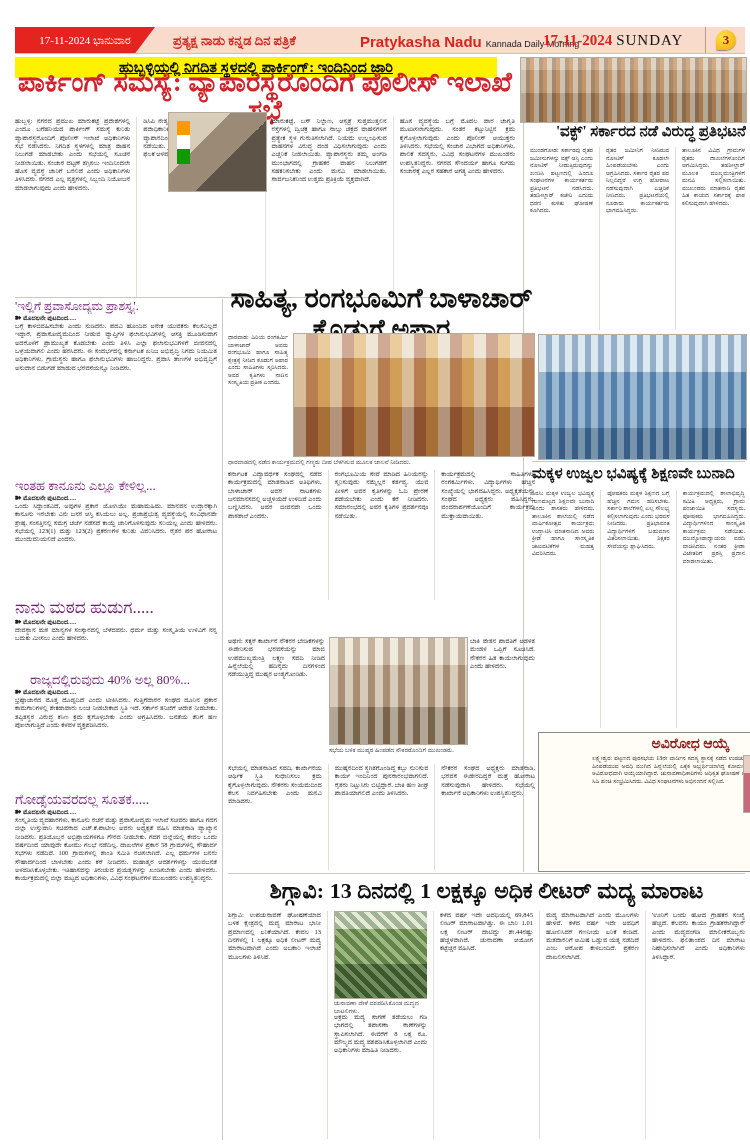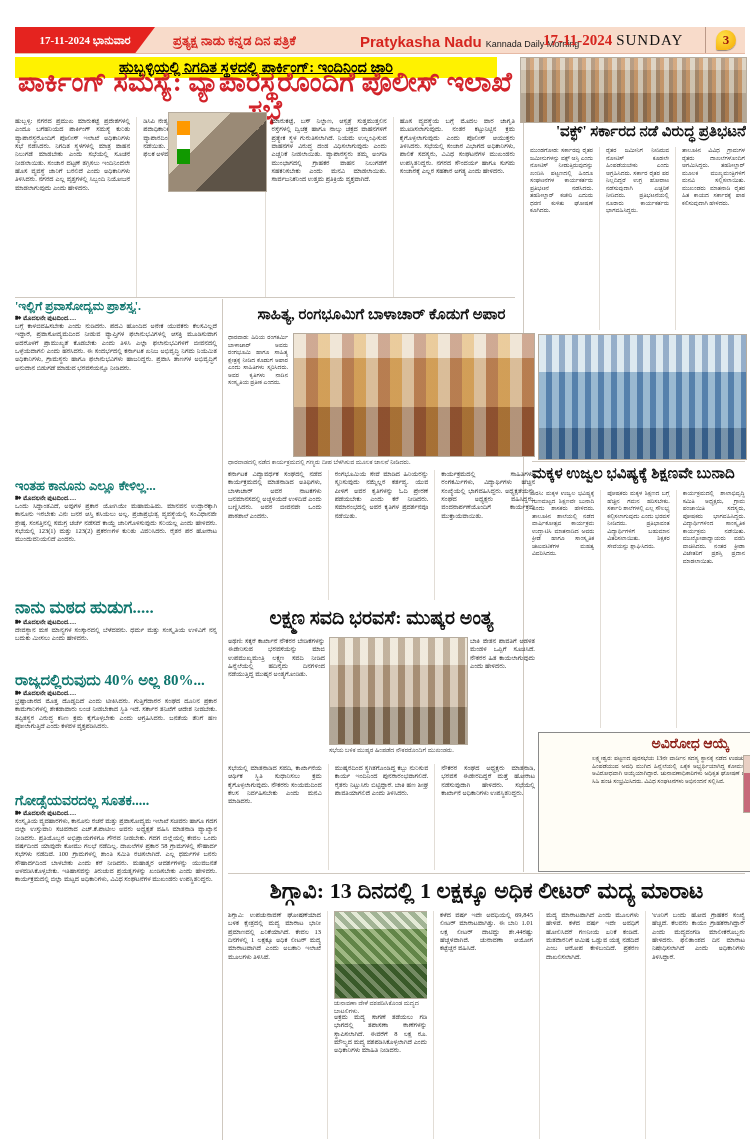--- a/index.html
+++ b/index.html
@@ -1,21 +1,21 @@
 <!DOCTYPE html>
 <html><head>
 <meta charset="utf-8">
 <style>
   html,body{margin:0;padding:0;background:#fff;}
   .page{position:relative;width:750px;height:1148px;background:#ffffff;overflow:hidden;
         font-family:"Liberation Serif",serif;}
   .abs{position:absolute;}
   
   .hdr-strip{background:#f8dbca;border-bottom:1px solid #e6b9a4;}
-  .hdr-datebox{background:#e5231f;color:#fff;font-weight:bold;font-size:11px;
+  .hdr-datebox{background:#e5231f;color:#fff;font-weight:normal;font-size:11px;
       display:flex;align-items:center;justify-content:center;
       clip-path:polygon(0 0,100% 0,86% 100%,0 100%);}
   .hdr-tagline{color:#d6251f;font-weight:bold;font-size:13px;white-space:nowrap;}
   .hdr-mast{color:#d6251f;font-weight:bold;font-size:15px;font-family:"Liberation Sans",sans-serif;white-space:nowrap;}
   .hdr-mast-sub{color:#222;font-size:9px;font-family:"Liberation Sans",sans-serif;}
   .hdr-date2{color:#d6251f;font-weight:bold;font-size:15px;}
   .hdr-day{color:#111;font-size:15px;letter-spacing:1px;}
   .hdr-pagecell{border-left:1px solid #b98;display:flex;align-items:center;justify-content:center;}
   .page-badge{width:20px;height:20px;background:radial-gradient(circle at 35% 35%,#ffe24a,#f5a800);
       border-radius:50% 50% 50% 10%;display:flex;align-items:center;justify-content:center;
@@ -27,21 +27,21 @@
       display:flex;align-items:center;justify-content:center;text-align:center;}
   .h-black{color:#101010;font-weight:bold;}
   .h-center{display:flex;align-items:center;justify-content:center;text-align:center;}
   
   .bt{font-size:6.5px;line-height:1.28;color:#1c1c1c;text-align:justify;overflow:hidden;}
   .bt-sm{font-size:6px;line-height:1.26;color:#1c1c1c;text-align:justify;overflow:hidden;}
   .caption{font-size:6.3px;color:#333;overflow:hidden;line-height:1.2;}
   .colrow{display:flex;}
   .colrow .col{flex:1;overflow:hidden;}
   .colrow .col + .col{border-left:1px solid #e2ddd6;padding-left:6px;margin-left:6px;}
-  .subhead{font-weight:bold;color:#0f766e;overflow:hidden;white-space:nowrap;}
+  .subhead{font-weight:normal;color:#701a75;overflow:hidden;white-space:nowrap;}
   .marker{font-size:6.5px;color:#222;font-weight:bold;}
   .vline{background:#cfc8bf;width:1px;}
   .hline{background:#cfc8bf;height:1px;}
   
   .photo{overflow:hidden;border:1px solid #b6ac9e;}
   .ph-protest{background:linear-gradient(180deg,#cdbfa8 0 18%,#b3a184 18% 55%,#8e7a5e 55% 100%);}
   .ph-protest .ppl{position:absolute;inset:0;background:repeating-linear-gradient(90deg,rgba(255,255,255,.35) 0 5px,rgba(120,60,30,.25) 5px 9px,rgba(230,120,40,.3) 9px 13px);}
   .ph-police{background:linear-gradient(135deg,#d8cdb9 0 35%,#9a8a76 35% 60%,#5d5347 60% 100%);}
   .ph-flag{position:absolute;left:8%;top:10%;width:14%;height:55%;
       background:linear-gradient(180deg,#f90 0 33%,#fff 33% 66%,#190 66% 100%);}
@@ -114,30 +114,30 @@
     <div class="bt" style="height:152px;">ಬಗ್ಗೆ ಕಾಳಜಿವಹಿಸಬೇಕು ಎಂದು ನುಡಿದರು. ಪದವಿ ಹೊಂದಿದ ಅನೇಕ ಯುವಕರು ಕೆಲಸವಿಲ್ಲದೆ ಇದ್ದಾರೆ, ಪ್ರವಾಸೋದ್ಯಮದಿಂದ ನೀಡುವ ವ್ಯಾಪ್ತಿಗಳ ಫಲಾನುಭವಿಗಳಲ್ಲಿ ಆಸಕ್ತಿ ಮೂಡಿಸುವಾಗ ಅದರೊಳಗೆ ಪ್ರಾಮುಖ್ಯತೆ ಕೊಡಬೇಕು ಎಂದು ತಿಳಿಸಿ ಎಲ್ಲಾ ಫಲಾನುಭವಿಗಳಿಗೆ ಜೀವನದಲ್ಲಿ ಒಳ್ಳೆಯದಾಗಲಿ ಎಂದು ಹರಸಿದರು. ಈ ಸಂದರ್ಭದಲ್ಲಿ ಕರ್ನಾಟಕ ಖನಿಜ ಅಭಿವೃದ್ಧಿ ನಿಗಮ ನಿಯಮಿತ ಅಧಿಕಾರಿಗಳು, ಗ್ರಾಮಸ್ಥರು ಹಾಗೂ ಫಲಾನುಭವಿಗಳು ಹಾಜರಿದ್ದರು. ಪ್ರವಾಸಿ ತಾಣಗಳ ಅಭಿವೃದ್ಧಿಗೆ ಅನುದಾನ ಬಿಡುಗಡೆ ಮಾಡುವ ಭರವಸೆಯನ್ನೂ ನೀಡಿದರು.</div>
 
     <div class="subhead" style="font-size:13px;margin-top:4px;">ಇಂತಹ ಕಾನೂನು ಎಲ್ಲೂ ಕೇಳಿಲ್ಲ...</div>
     <div class="marker">➽ ಮೊದಲನೇ ಪುಟದಿಂದ.....</div>
     <div class="bt" style="height:92px;">ಒಂದು ಸಿದ್ದಾಂತವಿದೆ, ಅವುಗಳ ಪ್ರಕಾರ ಯೋಗಿಯೇ ಮಹಾಮಹಿಮ. ಮಾನವನ ಉದ್ಧಾರಕ್ಕಾಗಿ ಕಾನೂನು ಇರಬೇಕು ವಿನಃ ಜನರ ಆಸ್ತಿ ಕಸಿಯಲು ಅಲ್ಲ. ಪ್ರಜಾಪ್ರಭುತ್ವ ವ್ಯವಸ್ಥೆಯಲ್ಲಿ ಸಂವಿಧಾನವೇ ಶ್ರೇಷ್ಠ. ಸಂಸತ್ತಿನಲ್ಲಿ ಸಮಗ್ರ ಚರ್ಚೆ ನಡೆಸದೆ ಕಾಯ್ದೆ ಜಾರಿಗೊಳಿಸುವುದು ಸರಿಯಲ್ಲ ಎಂದು ಹೇಳಿದರು. ಸಭೆಯಲ್ಲಿ 123(1) ಮತ್ತು 123(2) ಪ್ರಕರಣಗಳ ಕುರಿತು ವಿವರಿಸಿದರು. ರೈತರ ಪರ ಹೋರಾಟ ಮುಂದುವರಿಯಲಿದೆ ಎಂದರು.</div>
 
     <div class="subhead" style="font-size:17px;margin-top:4px;">ನಾನು ಮಠದ ಹುಡುಗ.....</div>
     <div class="marker">➽ ಮೊದಲನೇ ಪುಟದಿಂದ.....</div>
     <div class="bt" style="height:42px;">ದೇವಸ್ಥಾನ ಮಠ ಮಾನ್ಯಗಳ ಸಂಸ್ಕಾರದಲ್ಲಿ ಬೆಳೆದವನು. ಧರ್ಮ ಮತ್ತು ಸಂಸ್ಕೃತಿಯ ಉಳಿವಿಗೆ ನನ್ನ ಬದುಕು ಮೀಸಲು ಎಂದು ಹೇಳಿದರು.</div>
 
-    <div class="subhead" style="font-size:15px;margin-top:4px;">ರಾಜ್ಯದಲ್ಲಿರುವುದು 40% ಅಲ್ಲ 80%...</div>
+    <div class="subhead" style="font-size:13px;margin-top:4px;margin-left:15px;">ರಾಜ್ಯದಲ್ಲಿರುವುದು 40% ಅಲ್ಲ 80%...</div>
     <div class="marker">➽ ಮೊದಲನೇ ಪುಟದಿಂದ.....</div>
     <div class="bt" style="height:92px;">ಭ್ರಷ್ಟಾಚಾರದ ಮೊತ್ತ ದೊಡ್ಡದಿದೆ ಎಂದು ಟೀಕಿಸಿದರು. ಗುತ್ತಿಗೆದಾರರ ಸಂಘದ ದೂರಿನ ಪ್ರಕಾರ ಕಾಮಗಾರಿಗಳಲ್ಲಿ ಶೇಕಡಾವಾರು ಲಂಚ ನೀಡಬೇಕಾದ ಸ್ಥಿತಿ ಇದೆ. ಸರ್ಕಾರ ತನಿಖೆಗೆ ಆದೇಶ ನೀಡಬೇಕು. ತಪ್ಪಿತಸ್ಥರ ವಿರುದ್ಧ ಕಠಿಣ ಕ್ರಮ ಕೈಗೊಳ್ಳಬೇಕು ಎಂದು ಆಗ್ರಹಿಸಿದರು. ಜನತೆಯ ತೆರಿಗೆ ಹಣ ಪೋಲಾಗುತ್ತಿದೆ ಎಂದು ಕಳವಳ ವ್ಯಕ್ತಪಡಿಸಿದರು.</div>
 
     <div class="subhead" style="font-size:14px;margin-top:4px;">ಗೋಡ್ಸೆಯವರದಲ್ಲ ಸೂತಕ.....</div>
     <div class="marker">➽ ಮೊದಲನೇ ಪುಟದಿಂದ.....</div>
     <div class="bt" style="height:280px;">ಸಂಸ್ಕೃತಿಯ ವ್ಯವಹಾರಗಳು, ಕಾನೂನು ರಚನೆ ಮತ್ತು ಪ್ರವಾಸೋದ್ಯಮ ಇಲಾಖೆ ಸಚಿವರು ಹಾಗೂ ಗದಗ ಜಿಲ್ಲಾ ಉಸ್ತುವಾರಿ ಸಚಿವರಾದ ಎಚ್.ಕೆ.ಪಾಟೀಲ ಅವರು ಅಧ್ಯಕ್ಷತೆ ವಹಿಸಿ ಮಾತನಾಡಿ ವ್ಯಾಖ್ಯಾನ ನೀಡಿದರು. ಪ್ರತಿಯೊಬ್ಬರ ಅಭಿಪ್ರಾಯಗಳಿಗೂ ಗೌರವ ನೀಡಬೇಕು. ಗದಗ ಜಿಲ್ಲೆಯಲ್ಲಿ ಕೇವಲ ಒಂದು ವರ್ಷದಿಂದ ಯಾವುದೇ ಕೋಮು ಗಲಭೆ ನಡೆದಿಲ್ಲ. ದಾಖಲೆಗಳ ಪ್ರಕಾರ 58 ಗ್ರಾಮಗಳಲ್ಲಿ ಸೌಹಾರ್ದ ಸಭೆಗಳು ನಡೆದಿವೆ. 100 ಗ್ರಾಮಗಳಲ್ಲಿ ಶಾಂತಿ ಸಮಿತಿ ರಚಿಸಲಾಗಿದೆ. ಎಲ್ಲ ಧರ್ಮಗಳ ಜನರು ಸೌಹಾರ್ದದಿಂದ ಬಾಳಬೇಕು ಎಂದು ಕರೆ ನೀಡಿದರು. ಮಹಾತ್ಮರ ಆದರ್ಶಗಳನ್ನು ಯುವಜನತೆ ಅಳವಡಿಸಿಕೊಳ್ಳಬೇಕು. ಇತಿಹಾಸವನ್ನು ತಿರುಚುವ ಪ್ರಯತ್ನಗಳನ್ನು ಖಂಡಿಸಬೇಕು ಎಂದು ಹೇಳಿದರು. ಕಾರ್ಯಕ್ರಮದಲ್ಲಿ ಜಿಲ್ಲಾ ಮಟ್ಟದ ಅಧಿಕಾರಿಗಳು, ವಿವಿಧ ಸಂಘಟನೆಗಳ ಮುಖಂಡರು ಉಪಸ್ಥಿತರಿದ್ದರು.</div>
   </div>
 
-  <div class="abs h-black h-center" style="left:228px;top:299px;width:307px;height:30px;font-size:15px;">ಸಾಹಿತ್ಯ, ರಂಗಭೂಮಿಗೆ ಬಾಳಾಚಾರ್ ಕೊಡುಗೆ ಅಪಾರ</div>
+  <div class="abs h-black h-center" style="left:228px;top:299px;width:307px;height:30px;font-size:27px;">ಸಾಹಿತ್ಯ, ರಂಗಭೂಮಿಗೆ ಬಾಳಾಚಾರ್ ಕೊಡುಗೆ ಅಪಾರ</div>
   <div class="abs bt-sm" style="left:228px;top:334px;width:60px;height:120px;">ಧಾರವಾಡ: ಹಿರಿಯ ರಂಗಕರ್ಮಿ ಬಾಳಾಚಾರ್ ಅವರು ರಂಗಭೂಮಿ ಹಾಗೂ ಸಾಹಿತ್ಯ ಕ್ಷೇತ್ರಕ್ಕೆ ನೀಡಿದ ಕೊಡುಗೆ ಅಪಾರ ಎಂದು ಸಾಹಿತಿಗಳು ಸ್ಮರಿಸಿದರು. ಅವರ ಕೃತಿಗಳು ನಾಡಿನ ಸಂಸ್ಕೃತಿಯ ಪ್ರತೀಕ ಎಂದರು.</div>
   <div class="abs photo ph-ceremony" style="left:293px;top:333px;width:240px;height:122px;">
     <div class="ppl"></div>
   </div>
   <div class="abs caption" style="left:228px;top:458px;width:307px;height:10px;">ಧಾರವಾಡದಲ್ಲಿ ನಡೆದ ಕಾರ್ಯಕ್ರಮದಲ್ಲಿ ಗಣ್ಯರು ದೀಪ ಬೆಳಗಿಸುವ ಮೂಲಕ ಚಾಲನೆ ನೀಡಿದರು.</div>
   <div class="abs colrow" style="left:228px;top:470px;width:307px;height:130px;">
     <div class="col bt">ಕರ್ನಾಟಕ ವಿದ್ಯಾವರ್ಧಕ ಸಂಘದಲ್ಲಿ ನಡೆದ ಕಾರ್ಯಕ್ರಮದಲ್ಲಿ ಮಾತನಾಡಿದ ಅತಿಥಿಗಳು, ಬಾಳಾಚಾರ್ ಅವರ ನಾಟಕಗಳು ಜನಮಾನಸದಲ್ಲಿ ಅಚ್ಚಳಿಯದೆ ಉಳಿದಿವೆ ಎಂದು ಬಣ್ಣಿಸಿದರು. ಅವರ ಜೀವನವೇ ಒಂದು ಪಾಠಶಾಲೆ ಎಂದರು.</div>
     <div class="col bt">ರಂಗಭೂಮಿಯ ಸೇವೆ ಮಾಡಿದ ಹಿರಿಯರನ್ನು ಸ್ಮರಿಸುವುದು ನಮ್ಮೆಲ್ಲರ ಕರ್ತವ್ಯ. ಯುವ ಪೀಳಿಗೆ ಅವರ ಕೃತಿಗಳನ್ನು ಓದಿ ಪ್ರೇರಣೆ ಪಡೆಯಬೇಕು ಎಂದು ಕರೆ ನೀಡಿದರು. ಸಮಾರಂಭದಲ್ಲಿ ಅವರ ಕೃತಿಗಳ ಪ್ರದರ್ಶನವೂ ನಡೆಯಿತು.</div>
     <div class="col bt">ಕಾರ್ಯಕ್ರಮದಲ್ಲಿ ಸಾಹಿತಿಗಳು, ರಂಗಕರ್ಮಿಗಳು, ವಿದ್ಯಾರ್ಥಿಗಳು ಹೆಚ್ಚಿನ ಸಂಖ್ಯೆಯಲ್ಲಿ ಭಾಗವಹಿಸಿದ್ದರು. ಅಧ್ಯಕ್ಷತೆಯನ್ನು ಸಂಘದ ಅಧ್ಯಕ್ಷರು ವಹಿಸಿದ್ದರು. ವಂದನಾರ್ಪಣೆಯೊಂದಿಗೆ ಕಾರ್ಯಕ್ರಮ ಮುಕ್ತಾಯವಾಯಿತು.</div>
   </div>
@@ -146,21 +146,20 @@
     <div class="ppl"></div>
   </div>
   <div class="abs hline" style="left:532px;top:461px;width:213px;"></div>
   <div class="abs h-black" style="left:532px;top:465px;width:214px;height:20px;font-size:15px;white-space:nowrap;overflow:hidden;">ಮಕ್ಕಳ ಉಜ್ವಲ ಭವಿಷ್ಯಕ್ಕೆ ಶಿಕ್ಷಣವೇ ಬುನಾದಿ</div>
   <div class="abs colrow" style="left:532px;top:490px;width:213px;height:238px;">
     <div class="col bt-sm">ಶಿರಸಿ: ಮಕ್ಕಳ ಉಜ್ವಲ ಭವಿಷ್ಯಕ್ಕೆ ಗುಣಮಟ್ಟದ ಶಿಕ್ಷಣವೇ ಬುನಾದಿ ಎಂದು ಶಾಸಕರು ಹೇಳಿದರು. ತಾಲೂಕಿನ ಶಾಲೆಯಲ್ಲಿ ನಡೆದ ವಾರ್ಷಿಕೋತ್ಸವ ಕಾರ್ಯಕ್ರಮ ಉದ್ಘಾಟಿಸಿ ಮಾತನಾಡಿದ ಅವರು ಕ್ರೀಡೆ ಹಾಗೂ ಸಾಂಸ್ಕೃತಿಕ ಚಟುವಟಿಕೆಗಳ ಮಹತ್ವ ವಿವರಿಸಿದರು.</div>
     <div class="col bt-sm">ಪೋಷಕರು ಮಕ್ಕಳ ಶಿಕ್ಷಣದ ಬಗ್ಗೆ ಹೆಚ್ಚಿನ ಗಮನ ಹರಿಸಬೇಕು. ಸರ್ಕಾರಿ ಶಾಲೆಗಳಲ್ಲಿ ಎಲ್ಲ ಸೌಲಭ್ಯ ಕಲ್ಪಿಸಲಾಗುವುದು ಎಂದು ಭರವಸೆ ನೀಡಿದರು. ಪ್ರತಿಭಾವಂತ ವಿದ್ಯಾರ್ಥಿಗಳಿಗೆ ಬಹುಮಾನ ವಿತರಿಸಲಾಯಿತು. ಶಿಕ್ಷಕರ ಸೇವೆಯನ್ನು ಶ್ಲಾಘಿಸಿದರು.</div>
     <div class="col bt-sm">ಕಾರ್ಯಕ್ರಮದಲ್ಲಿ ಶಾಲಾಭಿವೃದ್ಧಿ ಸಮಿತಿ ಅಧ್ಯಕ್ಷರು, ಗ್ರಾಮ ಪಂಚಾಯಿತಿ ಸದಸ್ಯರು, ಪೋಷಕರು ಭಾಗವಹಿಸಿದ್ದರು. ವಿದ್ಯಾರ್ಥಿಗಳಿಂದ ಸಾಂಸ್ಕೃತಿಕ ಕಾರ್ಯಕ್ರಮ ನಡೆಯಿತು. ಮುಖ್ಯೋಪಾಧ್ಯಾಯರು ವರದಿ ವಾಚಿಸಿದರು. ನಂತರ ಕ್ರೀಡಾ ವಿಜೇತರಿಗೆ ಪ್ರಶಸ್ತಿ ಪ್ರದಾನ ಮಾಡಲಾಯಿತು.</div>
   </div>
 
-  <div class="abs h-black h-center" style="left:228px;top:604px;width:307px;height:28px;font-size:19px;">ಲಕ್ಷ್ಮಣ ಸವದಿ ಭರವಸೆ: ಮುಷ್ಕರ ಅಂತ್ಯ</div>
   <div class="abs bt" style="left:228px;top:637px;width:97px;height:122px;">ಅಥಣಿ: ಸಕ್ಕರೆ ಕಾರ್ಖಾನೆ ನೌಕರರ ಬೇಡಿಕೆಗಳನ್ನು ಈಡೇರಿಸುವ ಭರವಸೆಯನ್ನು ಮಾಜಿ ಉಪಮುಖ್ಯಮಂತ್ರಿ ಲಕ್ಷ್ಮಣ ಸವದಿ ನೀಡಿದ ಹಿನ್ನೆಲೆಯಲ್ಲಿ ಹದಿನೈದು ದಿನಗಳಿಂದ ನಡೆಯುತ್ತಿದ್ದ ಮುಷ್ಕರ ಅಂತ್ಯಗೊಂಡಿತು.</div>
   <div class="abs photo ph-group" style="left:329px;top:637px;width:137px;height:106px;">
     <div class="ppl"></div>
   </div>
   <div class="abs caption" style="left:329px;top:746px;width:137px;height:12px;">ಸಭೆಯ ಬಳಿಕ ಮುಷ್ಕರ ಹಿಂಪಡೆದ ನೌಕರರೊಂದಿಗೆ ಮುಖಂಡರು.</div>
   <div class="abs bt" style="left:470px;top:637px;width:65px;height:122px;">ಬಾಕಿ ವೇತನ ಪಾವತಿಗೆ ಆಡಳಿತ ಮಂಡಳಿ ಒಪ್ಪಿಗೆ ಸೂಚಿಸಿದೆ. ನೌಕರರ ಹಿತ ಕಾಯಲಾಗುವುದು ಎಂದು ಹೇಳಿದರು.</div>
   <div class="abs colrow" style="left:228px;top:764px;width:307px;height:106px;">
     <div class="col bt">ಸಭೆಯಲ್ಲಿ ಮಾತನಾಡಿದ ಸವದಿ, ಕಾರ್ಖಾನೆಯ ಆರ್ಥಿಕ ಸ್ಥಿತಿ ಸುಧಾರಿಸಲು ಕ್ರಮ ಕೈಗೊಳ್ಳಲಾಗುವುದು. ನೌಕರರು ಸಂಯಮದಿಂದ ಕೆಲಸ ನಿರ್ವಹಿಸಬೇಕು ಎಂದು ಮನವಿ ಮಾಡಿದರು.</div>
     <div class="col bt">ಮುಷ್ಕರದಿಂದ ಸ್ಥಗಿತಗೊಂಡಿದ್ದ ಕಬ್ಬು ನುರಿಸುವ ಕಾರ್ಯ ಇಂದಿನಿಂದ ಪುನರಾರಂಭವಾಗಲಿದೆ. ರೈತರು ನಿಟ್ಟುಸಿರು ಬಿಟ್ಟಿದ್ದಾರೆ. ಬಾಕಿ ಹಣ ಶೀಘ್ರ ಪಾವತಿಯಾಗಲಿದೆ ಎಂದು ತಿಳಿಸಿದರು.</div>
     <div class="col bt">ನೌಕರರ ಸಂಘದ ಅಧ್ಯಕ್ಷರು ಮಾತನಾಡಿ, ಭರವಸೆ ಈಡೇರದಿದ್ದರೆ ಮತ್ತೆ ಹೋರಾಟ ನಡೆಸುವುದಾಗಿ ಹೇಳಿದರು. ಸಭೆಯಲ್ಲಿ ಕಾರ್ಖಾನೆ ಅಧಿಕಾರಿಗಳು ಉಪಸ್ಥಿತರಿದ್ದರು.</div>

